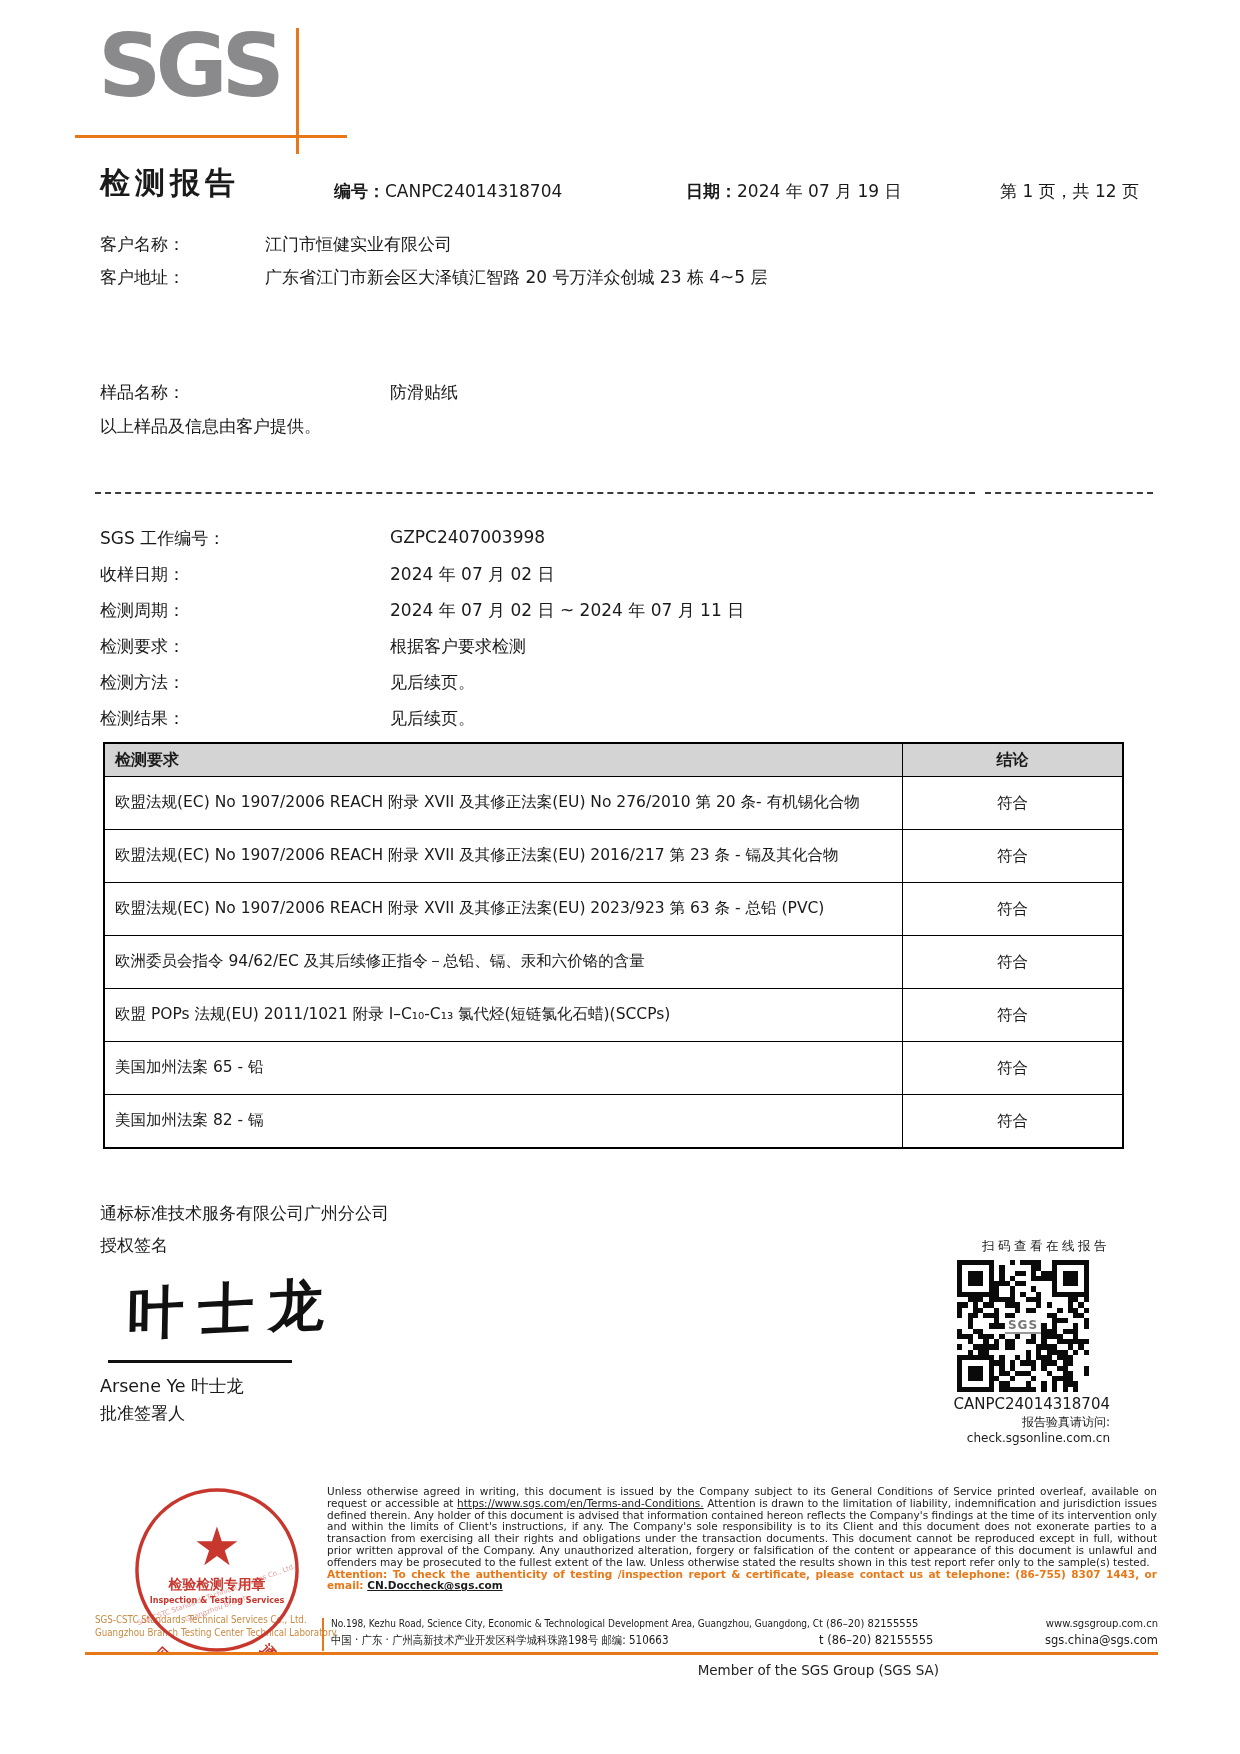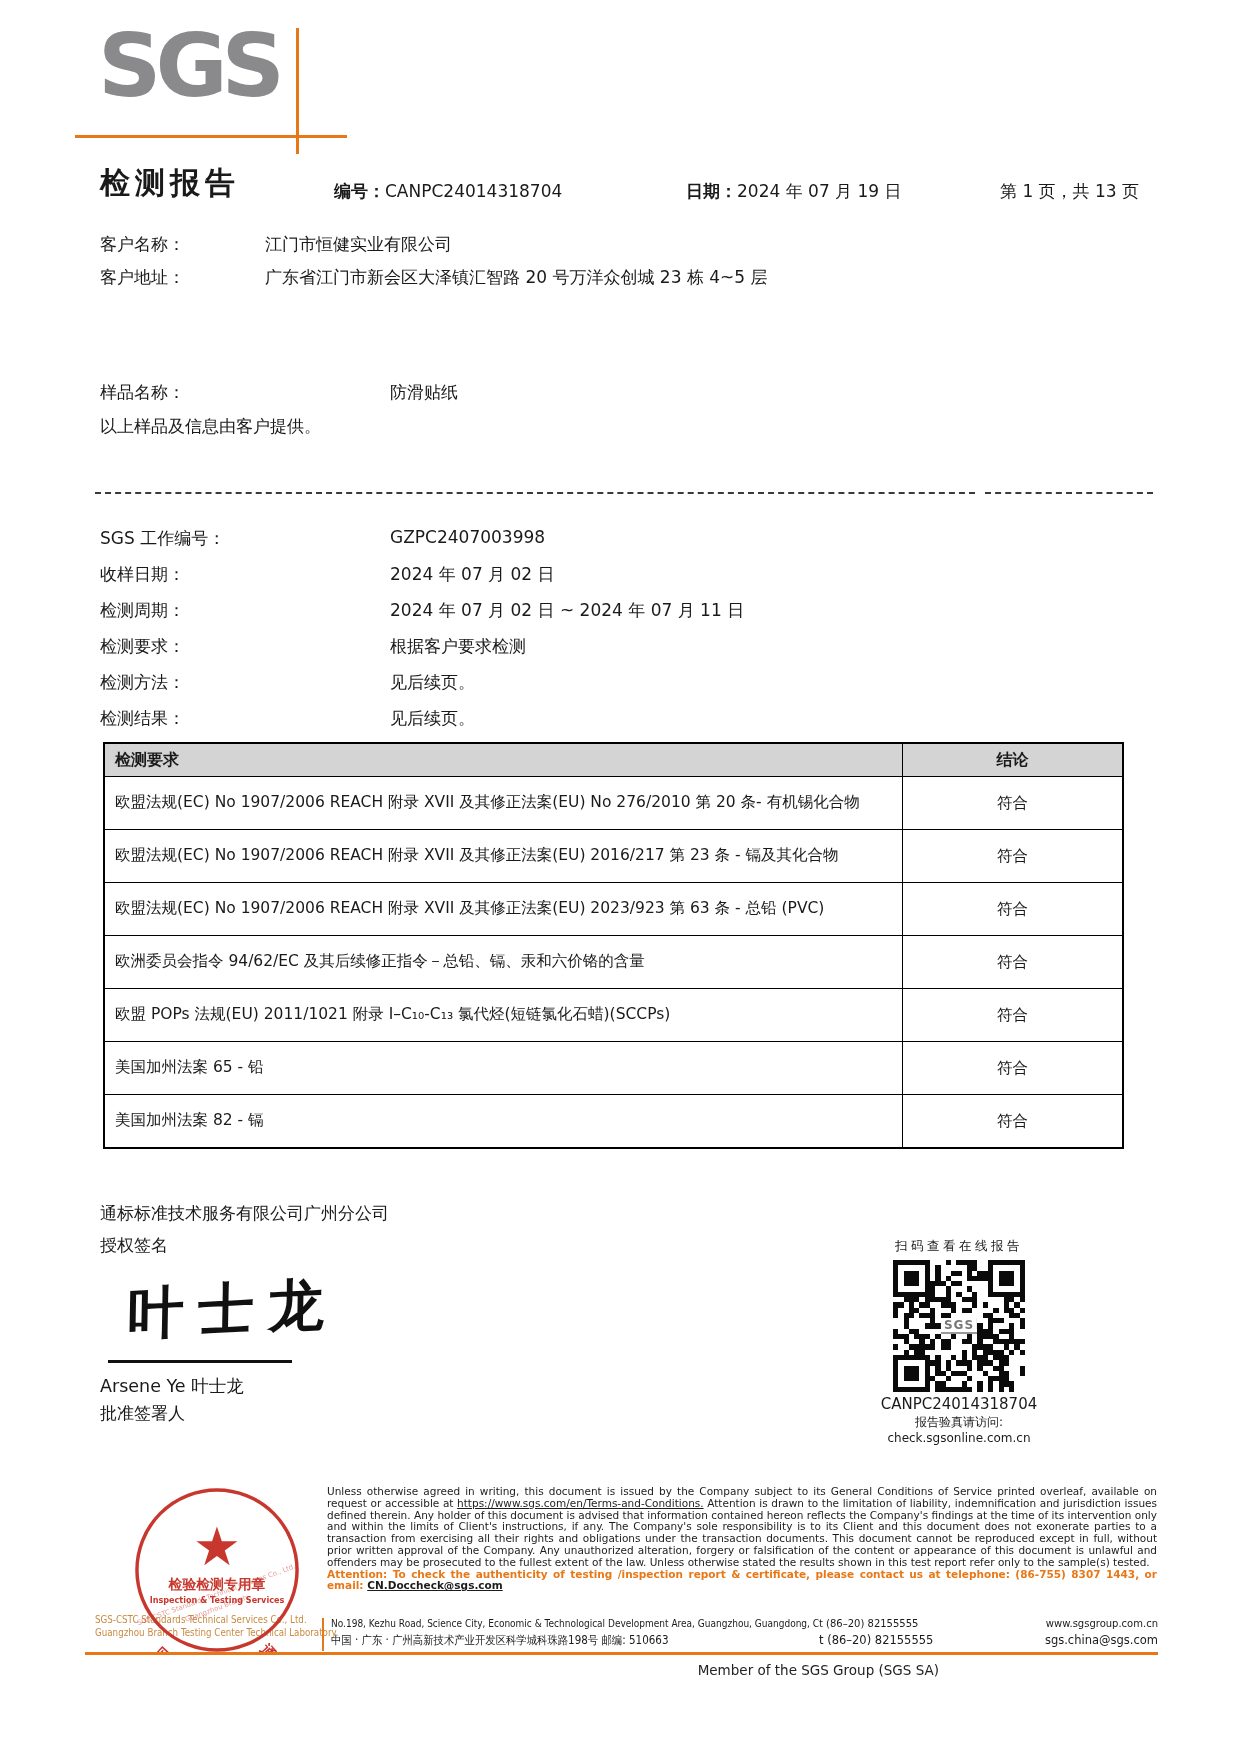--- a/index.html
+++ b/index.html
@@ -53,21 +53,21 @@
   
   .sig-company{position:absolute;left:100px;top:1202px;font-size:17px;}
   .sig-label{position:absolute;left:100px;top:1234px;font-size:17px;}
   .sig-hand{position:absolute;left:128px;top:1272px;font-size:56px;font-weight:800;
             letter-spacing:14px;transform:rotate(-3deg) skewX(-4deg);color:#111;}
   .sig-underline{position:absolute;left:108px;top:1360px;width:184px;height:3px;background:#111;}
   .sig-name{position:absolute;left:100px;top:1374px;font-size:17.5px;}
   .sig-role{position:absolute;left:100px;top:1402px;font-size:17px;}
 
   
-  .qr-block{position:absolute;left:872px;top:1238px;width:174px;text-align:center;}
+  .qr-block{position:absolute;left:936px;top:1238px;width:174px;text-align:right;}
   .qr-hint{font-size:12.5px;letter-spacing:3.5px;white-space:nowrap;}
   .qr-wrap{position:relative;width:132px;height:132px;margin:5px auto 0 auto;}
   .qr-grid{position:absolute;inset:0;display:grid;
            grid-template-columns:repeat(25,1fr);grid-template-rows:repeat(25,1fr);}
   .qr-grid i{background:#0a0a0a;}
   .qr-center{position:absolute;left:50%;top:50%;transform:translate(-50%,-50%);
              background:#fff;padding:0 3px;font-weight:700;font-size:12px;color:#777;
              letter-spacing:1px;border-bottom:2px solid #999;}
   .qr-code-text{font-size:15px;margin-top:3px;}
   .qr-verify1{font-size:12px;margin-top:1px;}
@@ -106,21 +106,21 @@
   <div class="logo-vline"></div>
   <div class="logo-hline"></div>
 
   <h1 class="doc-title">检测报告</h1>
   <div class="meta meta-no">
     <b>编号：</b><span>CANPC24014318704</span>
   </div>
   <div class="meta meta-date">
     <b>日期：</b><span>2024 年 07 月 19 日</span>
   </div>
-  <div class="meta meta-pages">第 1 页，共 13 页</div>
+  <div class="meta meta-pages">第 1 页，共 12 页</div>
 
   <div class="info-block client-block">
     <div class="info-row">
       <span class="lbl">客户名称：</span><span>江门市恒健实业有限公司</span>
     </div>
     <div class="info-row">
       <span class="lbl">客户地址：</span><span>广东省江门市新会区大泽镇汇智路 20 号万洋众创城 23 栋 4~5 层</span>
     </div>
   </div>
 

